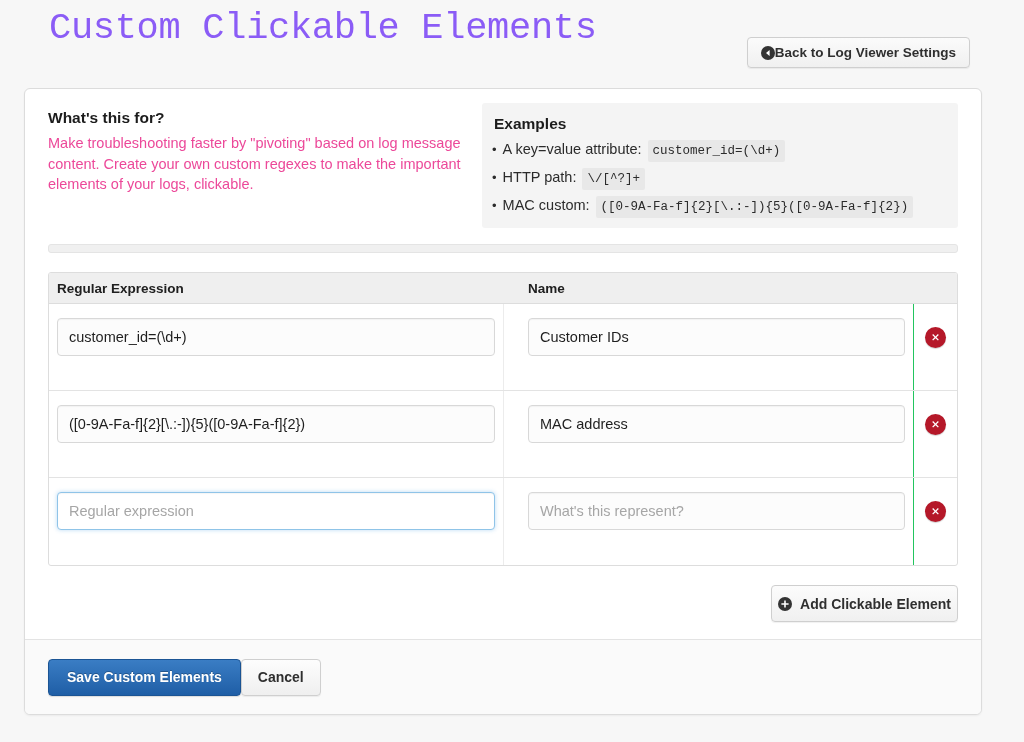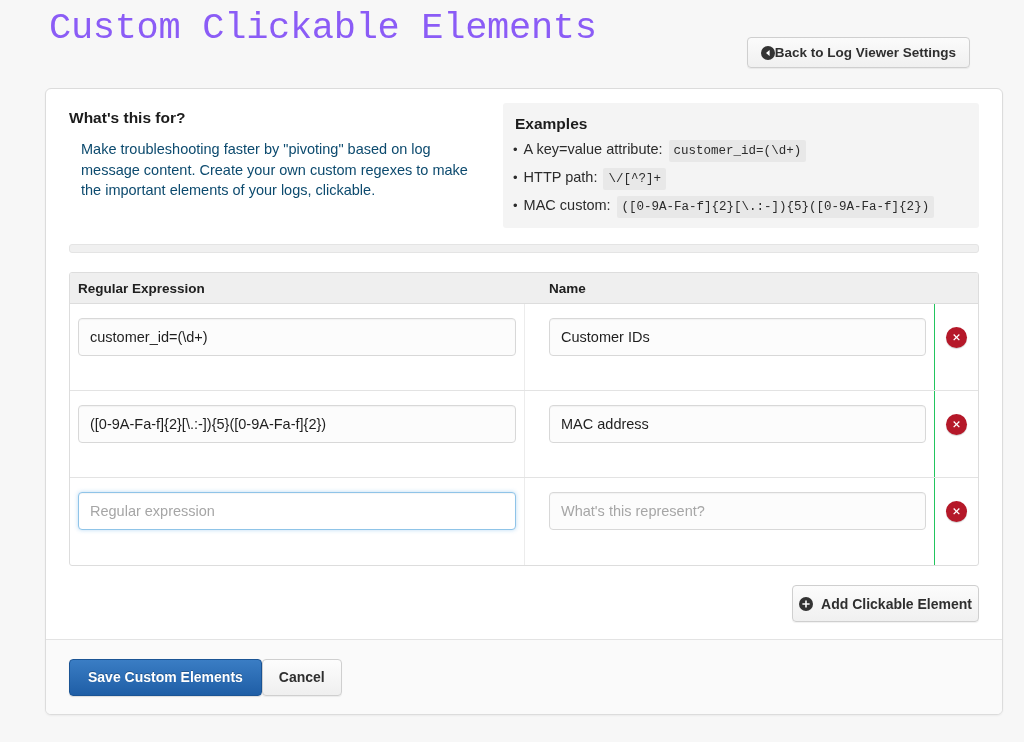--- a/index.html
+++ b/index.html
@@ -32,38 +32,38 @@
     cursor: pointer; white-space: nowrap;
   }
   .icon-circle {
     display: inline-block; width: 14px; height: 14px; flex: 0 0 14px;
     position: relative;
   }
   .icon-circle svg { display: block; }
 
   
   .panel {
-    position: absolute; left: 45px; top: 88px;
+    position: absolute; left: 24px; top: 88px;
     width: 958px; height: 627px;
     background: #ffffff;
     border: 1px solid #dcdcdc; border-radius: 6px;
     box-shadow: 0 1px 2px rgba(0,0,0,0.05);
     overflow: hidden;
   }
   .panel-body { padding: 20px 23px 0 23px; }
 
   
   .intro { display: flex; align-items: flex-start; }
   .intro-left { width: 434px; flex: 0 0 434px; padding-right: 20px; }
   .intro-right { flex: 1 1 auto; }
   .intro h3 {
     margin: 0 0 6px 0; font-size: 15.5px; font-weight: bold; color: #1c1c1c;
   }
   .intro p {
-    margin: 12px; font-size: 14.5px; line-height: 1.42; color: #0c4a6e;
+    margin: 0; font-size: 14.5px; line-height: 1.42; color: #ec4899;
   }
   .examples-box {
     background: #f4f4f4; border-radius: 3px;
     padding: 6px 10px 10px 10px; margin-top: -6px;
   }
   .examples-box h3 { margin: 6px 0 6px 2px; }
   .ex-list { list-style: none; margin: 0; padding: 0; }
   .ex-list li {
     font-size: 14.5px; color: #2b2b2b; line-height: 1.45;
     margin-bottom: 5px; display: flex; align-items: baseline; gap: 6px;

